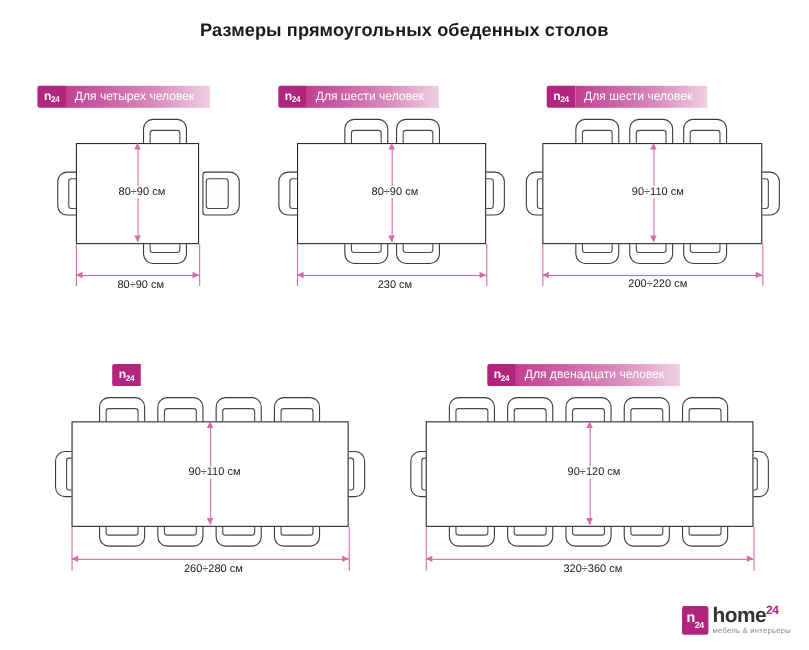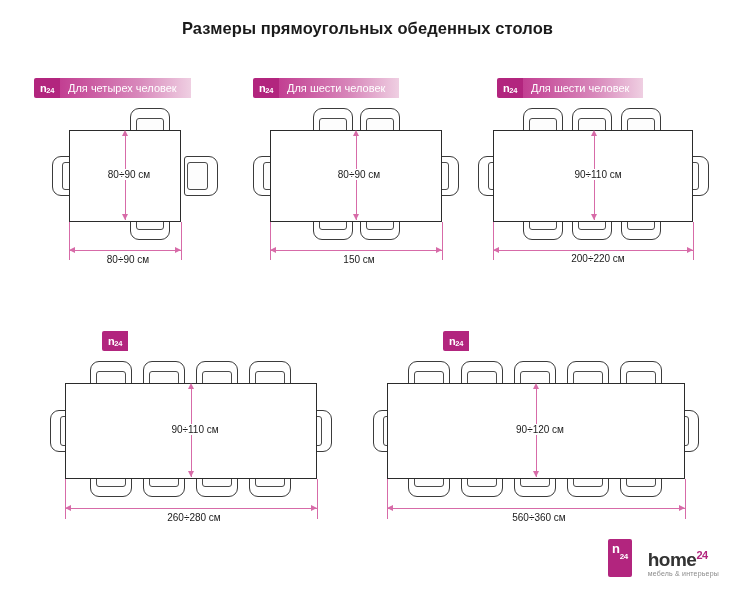--- a/index.html
+++ b/index.html
@@ -160,23 +160,23 @@
     right: 16px;
     bottom: 14px;
     display: flex;
     align-items: flex-end;
   }
   .logo .mark {
     background: #b2257e;
     color: #fff;
     font-size: 13px;
     font-weight: bold;
-    padding: 2px 4px 18px 4px;
+    padding: 2px 4px 6px 4px;
     border-radius: 2px;
-    margin-right: 16px;
+    margin-right: 4px;
     letter-spacing: -0.4px;
   }
   .logo .mark sub {
     font-size: 8px;
     position: relative;
     top: 2px;
   }
   .logo .wordwrap {
     display: flex;
     flex-direction: column;
@@ -272,21 +272,21 @@
     <div class="dimline v" style="left:116px; top:24px; height:88px;"></div>
     <div class="arrow up" style="left:113px; top:22px;"></div>
     <div class="arrow down" style="left:113px; top:106px;"></div>
     <div class="dimlabel inner" style="left:80px; top:61px; width:72px;">80÷90 см</div>
 
     <div class="tick v" style="left:30px; top:114px; height:38px;"></div>
     <div class="tick v" style="left:202px; top:114px; height:38px;"></div>
     <div class="dimline h" style="left:30px; top:142px; width:172px;"></div>
     <div class="arrow left" style="left:30px; top:139px;"></div>
     <div class="arrow right" style="left:196px; top:139px;"></div>
-    <div class="dimlabel" style="left:80px; top:146px; width:72px;">150 см</div>
+    <div class="dimlabel" style="left:80px; top:146px; width:72px;">230 см</div>
   </div>
 
   <div class="badge" style="left:497px; top:78px;">
     <div class="tag">n<sub>24</sub></div>
     <div class="label">Для шести человек</div>
   </div>
 
   <div class="diagram" style="left:468px; top:108px; width:250px; height:165px;">
     <div class="chair top" style="left:55px; top:0px; width:40px; height:34px;">
       <div class="seat" style="left:5px; top:9px; right:5px; bottom:2px;"></div>
@@ -372,20 +372,21 @@
     <div class="tick v" style="left:23px; top:118px; height:40px;"></div>
     <div class="tick v" style="left:275px; top:118px; height:40px;"></div>
     <div class="dimline h" style="left:23px; top:147px; width:252px;"></div>
     <div class="arrow left" style="left:23px; top:144px;"></div>
     <div class="arrow right" style="left:269px; top:144px;"></div>
     <div class="dimlabel" style="left:107px; top:151px; width:84px;">260÷280 см</div>
   </div>
 
   <div class="badge" style="left:443px; top:331px;">
     <div class="tag">n<sub>24</sub></div>
+    <div class="label">Для двенадцати человек</div>
   </div>
 
   <div class="diagram" style="left:373px; top:361px; width:330px; height:170px;">
     <div class="chair top" style="left:35px; top:0px; width:42px; height:34px;">
       <div class="seat" style="left:5px; top:9px; right:5px; bottom:2px;"></div>
     </div>
     <div class="chair top" style="left:88px; top:0px; width:42px; height:34px;">
       <div class="seat" style="left:5px; top:9px; right:5px; bottom:2px;"></div>
     </div>
     <div class="chair top" style="left:141px; top:0px; width:42px; height:34px;">
@@ -423,21 +424,21 @@
     <div class="dimline v" style="left:163px; top:24px; height:92px;"></div>
     <div class="arrow up" style="left:160px; top:22px;"></div>
     <div class="arrow down" style="left:160px; top:110px;"></div>
     <div class="dimlabel inner" style="left:125px; top:63px; width:78px;">90÷120 см</div>
 
     <div class="tick v" style="left:14px; top:118px; height:40px;"></div>
     <div class="tick v" style="left:312px; top:118px; height:40px;"></div>
     <div class="dimline h" style="left:14px; top:147px; width:298px;"></div>
     <div class="arrow left" style="left:14px; top:144px;"></div>
     <div class="arrow right" style="left:306px; top:144px;"></div>
-    <div class="dimlabel" style="left:121px; top:151px; width:84px;">560÷360 см</div>
+    <div class="dimlabel" style="left:121px; top:151px; width:84px;">320÷360 см</div>
   </div>
 
   <div class="logo">
     <div class="mark">n<sub>24</sub></div>
     <div class="wordwrap">
       <div class="word"><span>home</span><sup>24</sup></div>
       <div class="sub">мебель &amp; интерьеры</div>
     </div>
   </div>
 

